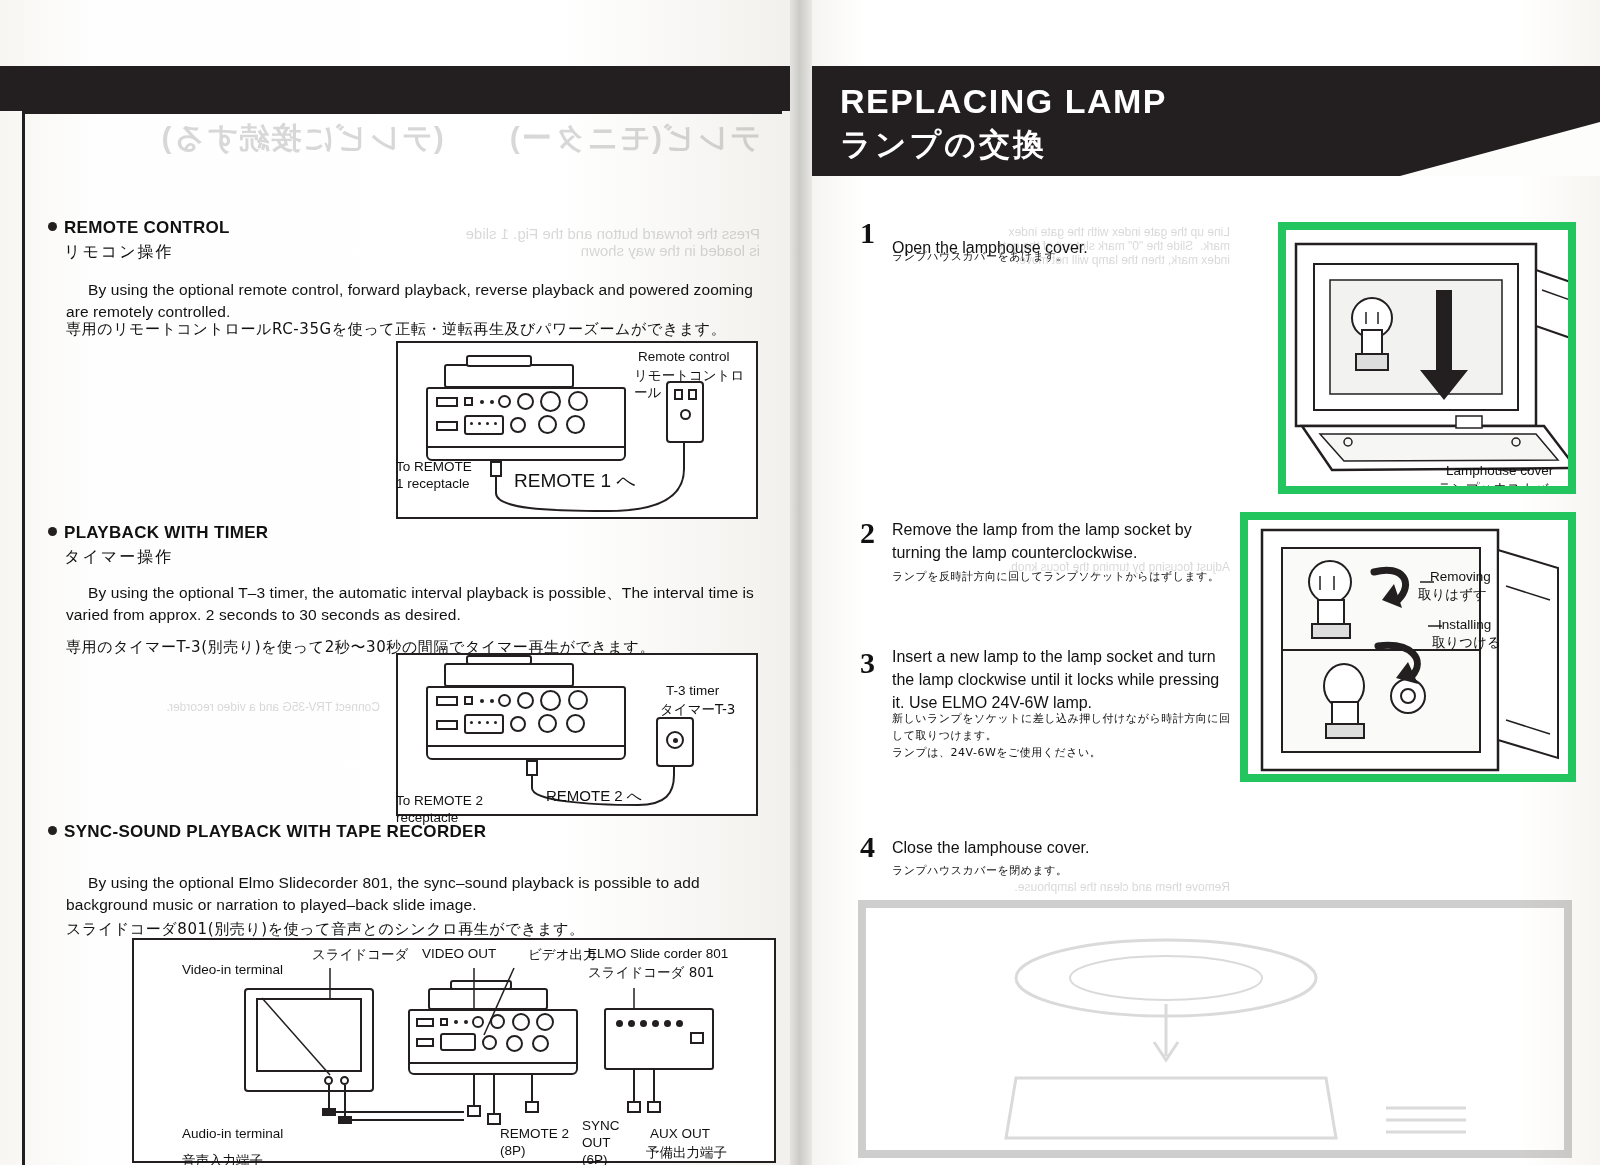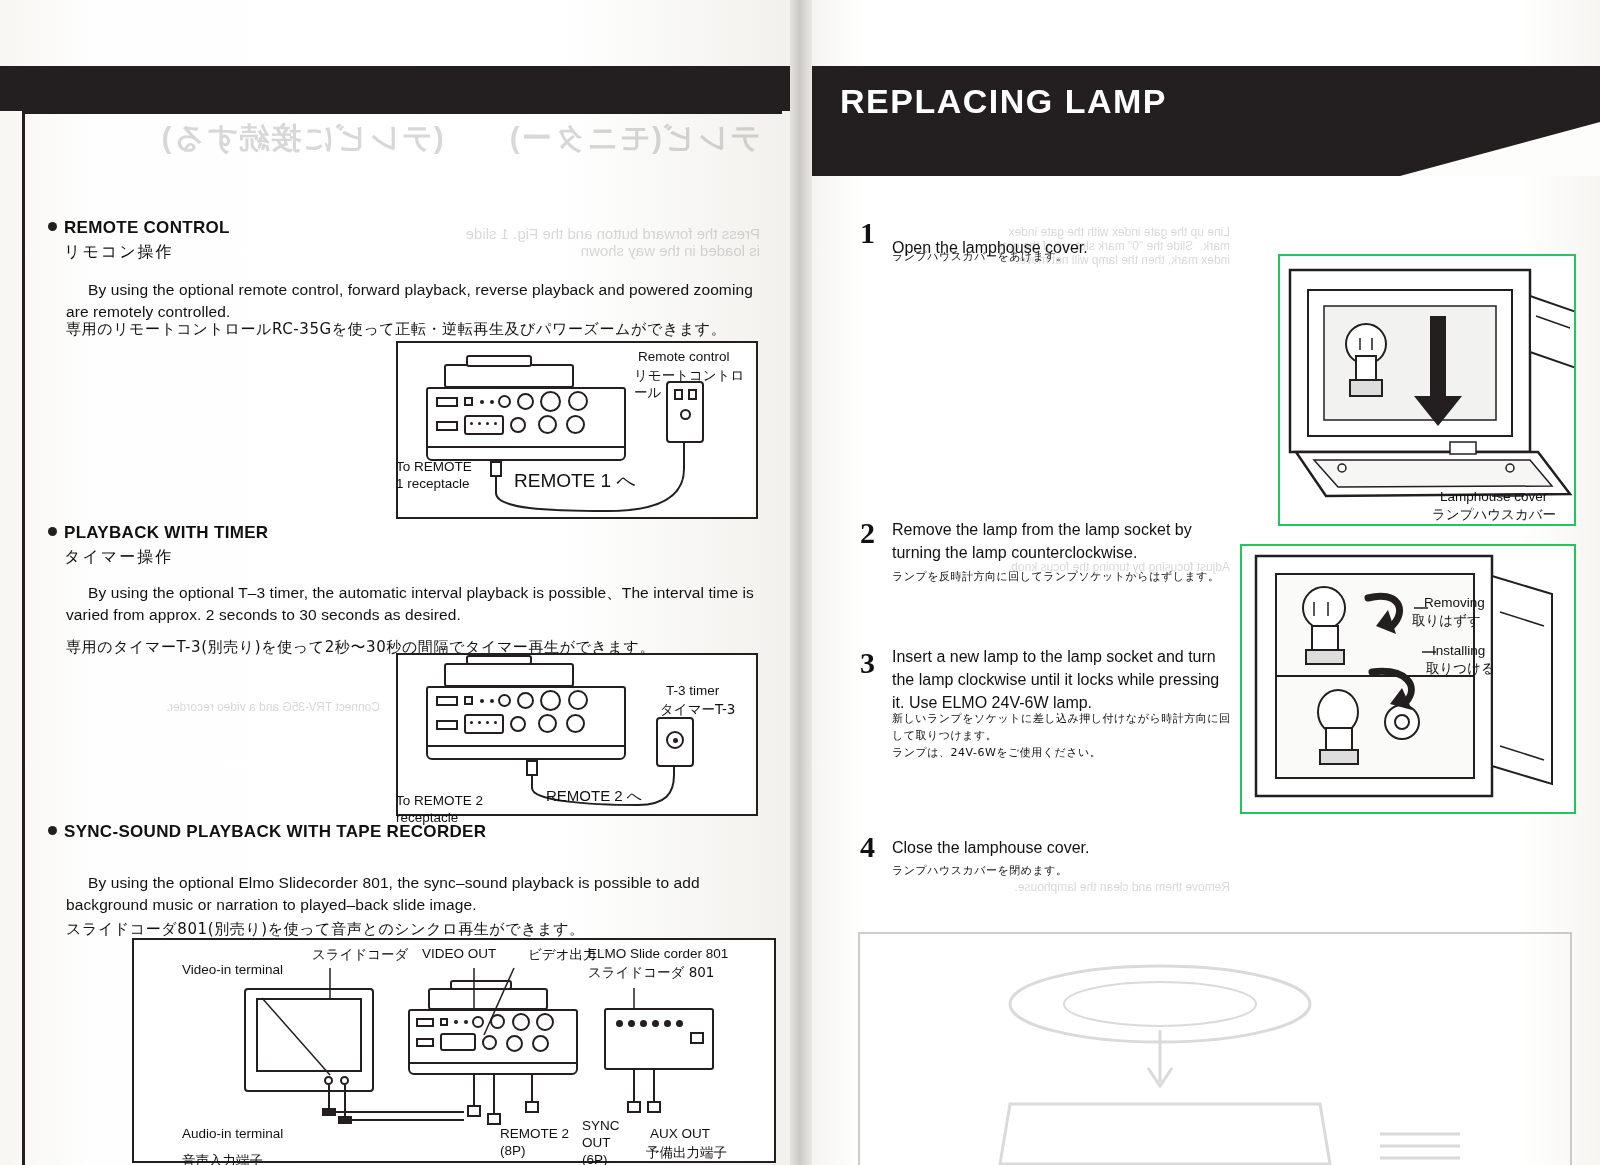--- a/index.html
+++ b/index.html
@@ -203,25 +203,24 @@
   }
   .step-jp {
     position: absolute;
     font-size: 11px;
     font-family: "DejaVu Sans", sans-serif;
     line-height: 1.55;
     letter-spacing: 0.5px;
   }
   .photo {
     position: absolute;
-    border: 2px solid #22c55e;
+    border: 8px solid #22c55e;
     background: #fbfbf9;
     box-sizing: border-box;
     overflow: hidden;
-    margin-top: 32px;
   }
   .cap {
     position: absolute;
     font-size: 13.5px;
     line-height: 1.3;
   }
   .cap.jp { font-family: "DejaVu Sans", sans-serif; }
 </style>
 </head>
 <body>
@@ -239,20 +238,21 @@
   <div class="ghost sm" style="left:880px; top:225px; width:350px;">Line up the gate index with the gate index
 mark.  Slide the "0" mark slot out of the gate
 index mark, then the lamp will not move.</div>
   <div class="ghost sm" style="left:880px; top:560px; width:350px;">Adjust focusing by turning the focus knob.</div>
   <div class="ghost sm" style="left:60px; top:700px; width:320px;">Connect TRV-35G and a video recorder.</div>
   <div class="ghost sm" style="left:870px; top:880px; width:360px;">Remove them and clean the lamphouse.</div>
 
   <div class="band-left"></div>
   <div class="band-right">
     <div class="band-title-en">REPLACING LAMP</div>
+    <div class="band-title-jp">ランプの交換</div>
   </div>
 
   <div class="left-rule-top"></div>
   <div class="left-rule"></div>
 
   <div class="sec" style="top:218px;">
     <div class="sec-en"><span class="bullet"></span><span>REMOTE CONTROL</span></div>
     <div class="sec-jp">リモコン操作</div>
   </div>
   <div class="body-en indent" style="position:absolute; left:66px; top:279px; width:712px;">By using the optional remote control, forward playback, reverse playback and powered zooming are remotely controlled.</div>

